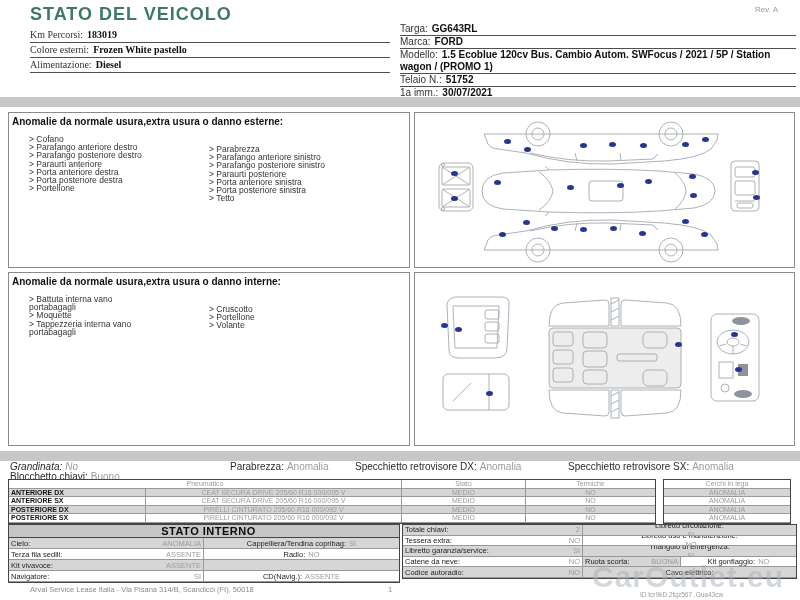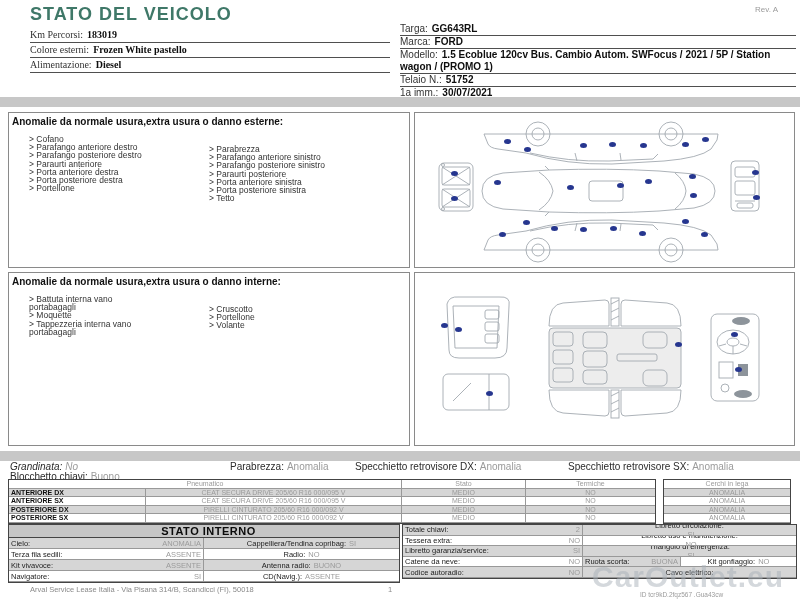--- a/index.html
+++ b/index.html
@@ -359,24 +359,20 @@
       <div class="pcell w195 last">
           <span class="plbl">Radio:</span>
           <span class="pval">NO</span>
         </div>
     </div>
     <div class="brow shade">
       <div class="pcell w195">
           <span class="plbl">Kit vivavoce:</span>
           <span class="pval">ASSENTE</span>
         </div>
-      <div class="pcell w195 last">
-          <span class="plbl">Antenna radio:</span>
-          <span class="pval">BUONO</span>
-        </div>
     </div>
     <div class="brow">
       <div class="pcell w195">
           <span class="plbl">Navigatore:</span>
           <span class="pval">SI</span>
         </div>
       <div class="pcell w195 last">
           <span class="plbl">CD(Navig.):</span>
           <span class="pval">ASSENTE</span>
         </div>

